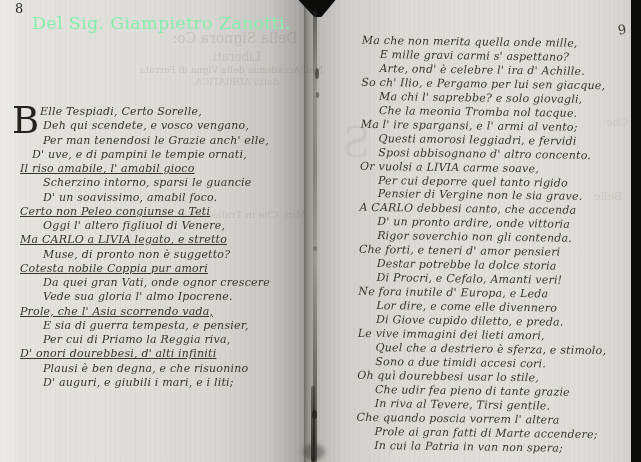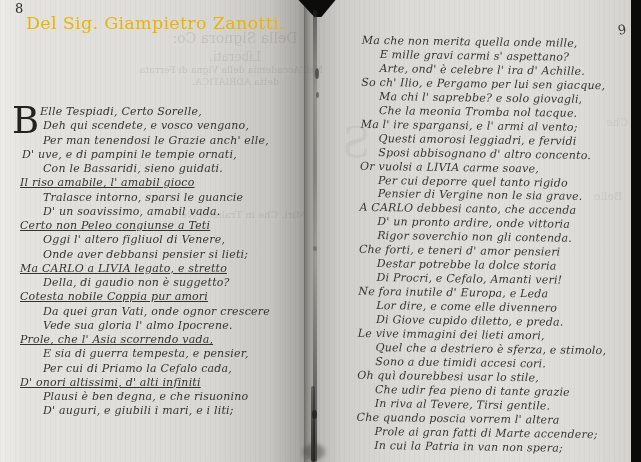--- a/index.html
+++ b/index.html
@@ -24,31 +24,31 @@
   #gutter-line{position:absolute;left:313px;top:10px;width:4px;height:452px;
     background:linear-gradient(180deg,rgba(40,39,36,.55) 0%,rgba(70,69,66,.25) 18%,rgba(60,59,56,.35) 35%,rgba(80,79,76,.2) 55%,rgba(50,49,46,.5) 80%,rgba(30,29,26,.7) 100%);
     border-radius:2px;}
   .speck{position:absolute;border-radius:50%;}
   #smudge{position:absolute;left:303px;top:444px;width:22px;height:16px;background:rgba(55,53,50,.4);border-radius:50%;filter:blur(2px);}
   #streak{position:absolute;left:311px;top:386px;width:4px;height:76px;background:linear-gradient(180deg,rgba(45,44,41,.5),rgba(25,24,21,.85));border-radius:2px;filter:blur(.4px);}
 
   #folio-left{position:absolute;left:15px;top:1px;font-size:13px;color:#2a2926;}
   #folio-right{position:absolute;left:618px;top:22px;font-size:13px;color:#3a3935;transform:rotate(-10deg);}
 
-  #title-left{position:absolute;left:26px;top:13px;font-size:17.5px;color:#eab308;letter-spacing:.3px;white-space:nowrap;}
+  #title-left{position:absolute;left:32px;top:13px;font-size:17.5px;color:#86efac;letter-spacing:.3px;white-space:nowrap;}
 
   #drop-cap{position:absolute;left:12px;top:102px;font-size:37px;line-height:37px;color:#23221f;}
 
   .poem{position:absolute;font-size:11px;font-style:italic;color:#36342f;letter-spacing:.2px;}
   #left-lines{left:6px;top:105px;width:306px;line-height:14.25px;}
   #right-lines{left:0;top:33px;width:326px;line-height:13.95px;transform:rotate(.8deg);transform-origin:0 0;}
   .ln{white-space:nowrap;}
   #left-lines .m0{margin-left:14px;text-decoration:underline;}
   #left-lines .m1{margin-left:37px;font-style:italic;}
-  #left-lines .m2{margin-left:16px;font-style:italic;}
+  #left-lines .m2{margin-left:26px;font-style:italic;}
   #left-lines .lf{margin-left:34px;}
   #right-lines .m0{margin-left:58px;}
   #right-lines .m1{margin-left:76px;}
 
   .ghost{position:absolute;transform:scaleX(-1);color:#555450;white-space:nowrap;font-family:"DejaVu Serif",serif;}
   #ghost-title1{left:150px;top:30px;width:170px;font-size:14px;opacity:.15;text-align:center;}
   #ghost-title2{left:170px;top:50px;width:130px;font-size:12px;opacity:.13;text-align:center;}
   #ghost-sub1{left:148px;top:64px;width:175px;font-size:9.5px;opacity:.16;text-align:center;}
   #ghost-sub2{left:183px;top:76px;width:105px;font-size:9.5px;opacity:.14;text-align:center;}
   #ghost-frag{left:246px;top:206px;width:60px;font-size:10px;opacity:.15;line-height:17px;text-align:left;}
@@ -120,31 +120,29 @@
 <div class="ghost" id="ghost-r1">Belle</div>
 <div class="ghost" id="ghost-r2">Che</div>
 <div class="ghost" id="ghost-rS">S</div>
 
 <div id="drop-cap">B</div>
 <div class="poem" id="left-lines">
     <div class="ln lf">Elle Tespiadi, Certo Sorelle,</div>
     <div class="ln m1">Deh qui scendete, e vosco vengano,</div>
     <div class="ln m1">Per man tenendosi le Grazie anch' elle,</div>
     <div class="ln m2">D' uve, e di pampini le tempie ornati,</div>
-    <div class="ln m1">Con le Bassaridi, sieno guidati.</div>
     <div class="ln m0">Il riso amabile, l' amabil gioco</div>
-    <div class="ln m1">Tralasce intorno, sparsi le guancie</div>
-    <div class="ln m1">D' un soavissimo, amabil vada.</div>
+    <div class="ln m1">Scherzino intorno, sparsi le guancie</div>
+    <div class="ln m1">D' un soavissimo, amabil foco.</div>
     <div class="ln m0">Certo non Peleo congiunse a Teti</div>
     <div class="ln m1">Oggi l' altero figliuol di Venere,</div>
-    <div class="ln m1">Onde aver debbansi pensier si lieti;</div>
     <div class="ln m0">Ma CARLO a LIVIA legato, e stretto</div>
-    <div class="ln m1">Della, di gaudio non è suggetto?</div>
+    <div class="ln m1">Muse, di pronto non è suggetto?</div>
     <div class="ln m0">Cotesta nobile Coppia pur amori</div>
     <div class="ln m1">Da quei gran Vati, onde ognor crescere</div>
     <div class="ln m1">Vede sua gloria l' almo Ipocrene.</div>
     <div class="ln m0">Prole, che l' Asia scorrendo vada,</div>
     <div class="ln m1">E sia di guerra tempesta, e pensier,</div>
-    <div class="ln m1">Per cui di Priamo la Cefalo cada,</div>
-    <div class="ln m0">D' onori altissimi, d' alti infiniti</div>
+    <div class="ln m1">Per cui di Priamo la Reggia riva,</div>
+    <div class="ln m0">D' onori dourebbesi, d' alti infiniti</div>
     <div class="ln m1">Plausi è ben degna, e che risuonino</div>
     <div class="ln m1">D' auguri, e giubili i mari, e i liti;</div>
   </div>
 
 </body></html>

